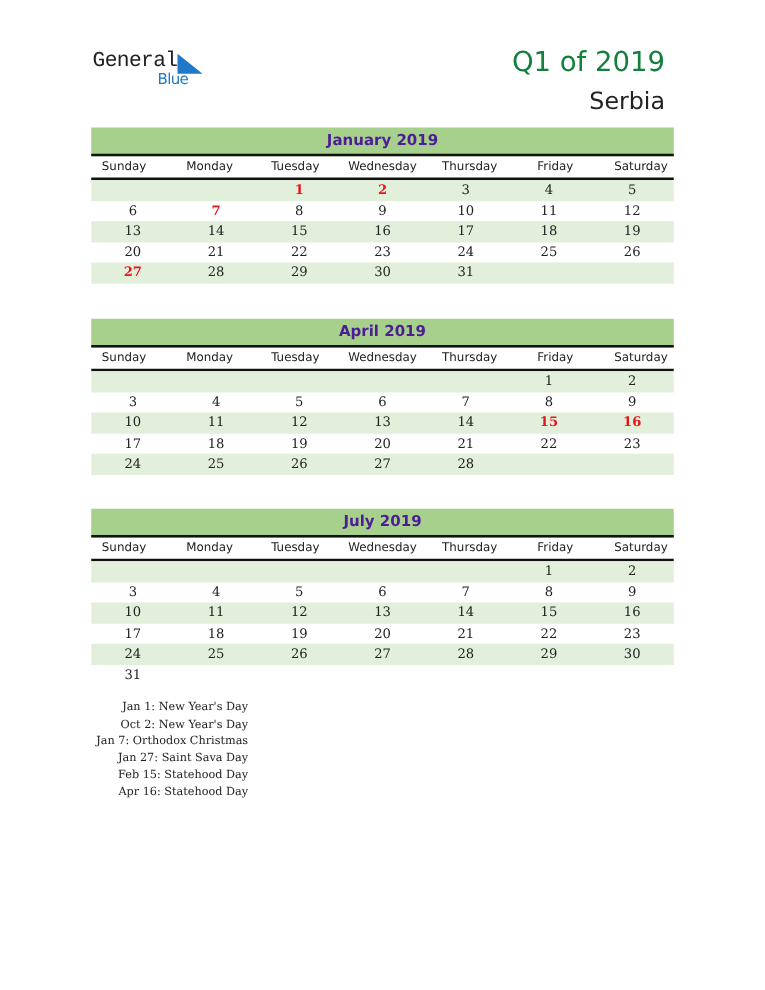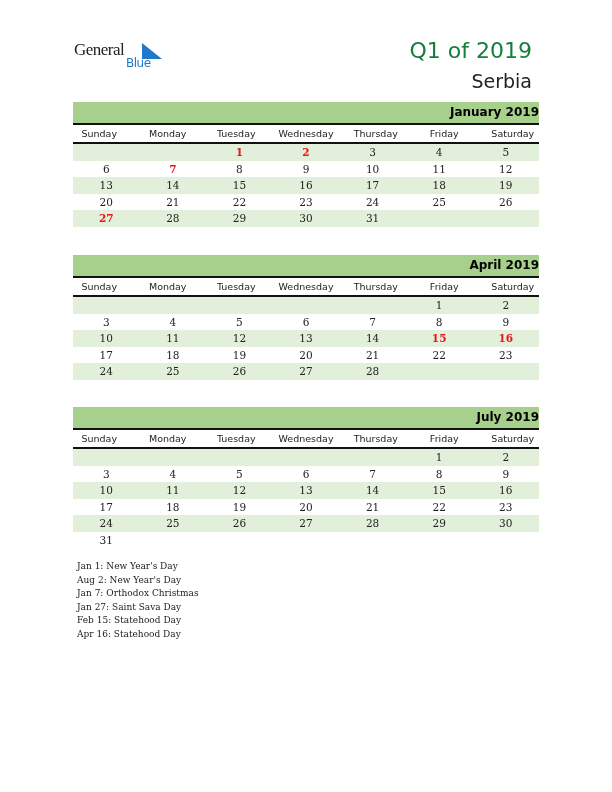--- a/index.html
+++ b/index.html
@@ -1,36 +1,36 @@
 <!DOCTYPE html>
 <html><head>
 <meta charset="utf-8">
 <style>
   html, body { margin: 0; padding: 0; background: #ffffff; }
   body { width: 612px; height: 792px; position: relative; overflow: hidden; font-family: "DejaVu Sans", sans-serif; color: #222; }
 
   .logo { position: absolute; left: 74px; top: 40px; width: 100px; height: 40px; }
-  .logo-general { position: absolute; left: 0; top: 0; font-family: Liberation Serif, serif; font-size: 17px; color: #222; letter-spacing: -0.5px; }
+  .logo-general { position: absolute; left: 0; top: 0; font-family: Liberation Mono, monospace; font-size: 17px; color: #222; letter-spacing: -0.5px; }
   .logo-blue { position: absolute; left: 52px; top: 16px; font-family: "DejaVu Sans", sans-serif; font-size: 12px; color: #1f78c8; letter-spacing: -0.5px; }
   .logo-tri { position: absolute; left: 68px; top: 3px; width: 0; height: 0; border-left: 20px solid #1f78c8; border-top: 16px solid transparent; }
   .logo-tri::after { content: ""; }
 
   .hdr-title { position: absolute; right: 80px; top: 38px; font-size: 22px; color: #15803d; font-family: "DejaVu Sans", sans-serif; text-align: center; }
   .hdr-country { position: absolute; right: 80px; top: 70px; font-size: 19px; color: #222; font-family: "DejaVu Sans", sans-serif; }
 
   .month { position: absolute; left: 73px; width: 466px; }
-  .month-title { height: 21px; background: #a8d08d; text-align: right; font-weight: bold; font-size: 12px; line-height: 21px; color: #000000; border-bottom: 2px solid #111; }
+  .month-title { height: 21px; background: #a8d08d; text-align: center; font-weight: bold; font-size: 12px; line-height: 21px; color: #4c1d95; border-bottom: 2px solid #111; }
   .dow-row { display: flex; height: 17px; border-bottom: 2px solid #111; gap: 16px; }
   .dow { flex: 1; text-align: center; font-size: 9.5px; line-height: 17px; color: #222; }
   .week { display: flex; height: 16.5px; }
   .week.shade { background: #e2efda; }
   .day { flex: 1; text-align: center; font-family: "DejaVu Serif", serif; font-size: 10.5px; line-height: 16.5px; color: #222; }
   .day.holiday { color: #e8141c; font-weight: bold; }
 
-  .holidays { position: absolute; left: 77px; top: 560px; font-family: "DejaVu Serif", serif; font-size: 9px; line-height: 13.5px; color: #222; }
+  .holidays { position: absolute; left: 77px; top: 560px; font-family: "DejaVu Serif", serif; font-size: 9px; line-height: 13.5px; color: #222; text-align: right; }
 </style>
 </head>
 <body>
 
 <div class="logo">
   <span class="logo-general">General</span>
   <span class="logo-tri"></span>
   <span class="logo-blue">Blue</span>
 </div>
 
@@ -215,18 +215,18 @@
         <div class="day"></div>
         <div class="day"></div>
         <div class="day"></div>
         <div class="day"></div>
       </div>
     </div>
   </div>
 
 <div class="holidays" id="holidays">
     <div>Jan 1: New Year's Day</div>
-    <div>Aug 2: New Year's Day</div>
+    <div>Oct 2: New Year's Day</div>
     <div>Jan 7: Orthodox Christmas</div>
     <div>Jan 27: Saint Sava Day</div>
     <div>Feb 15: Statehood Day</div>
     <div>Apr 16: Statehood Day</div>
   </div>
 
 </body></html>

